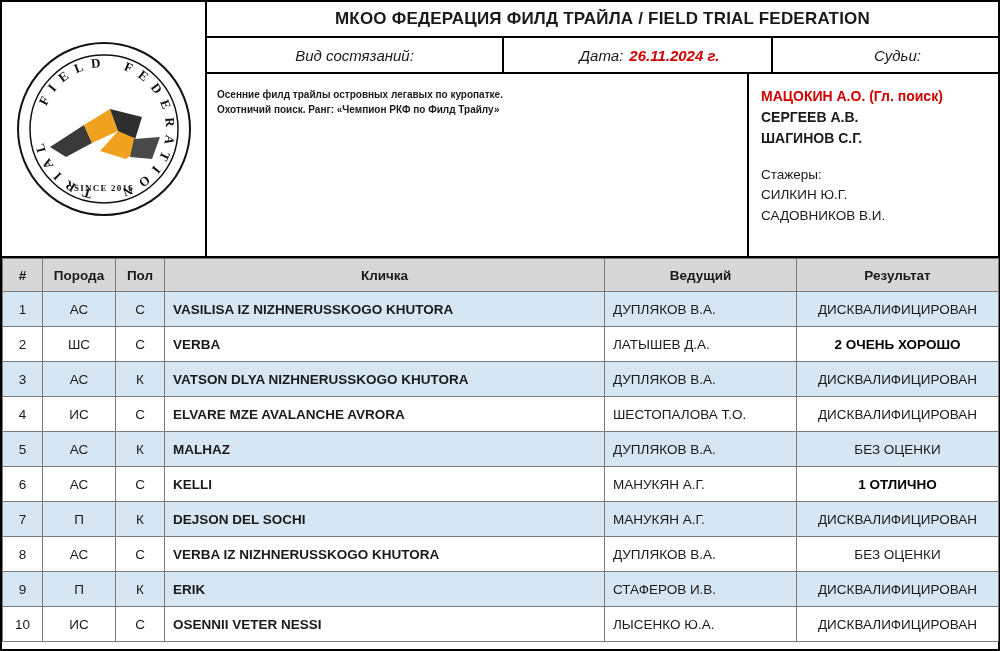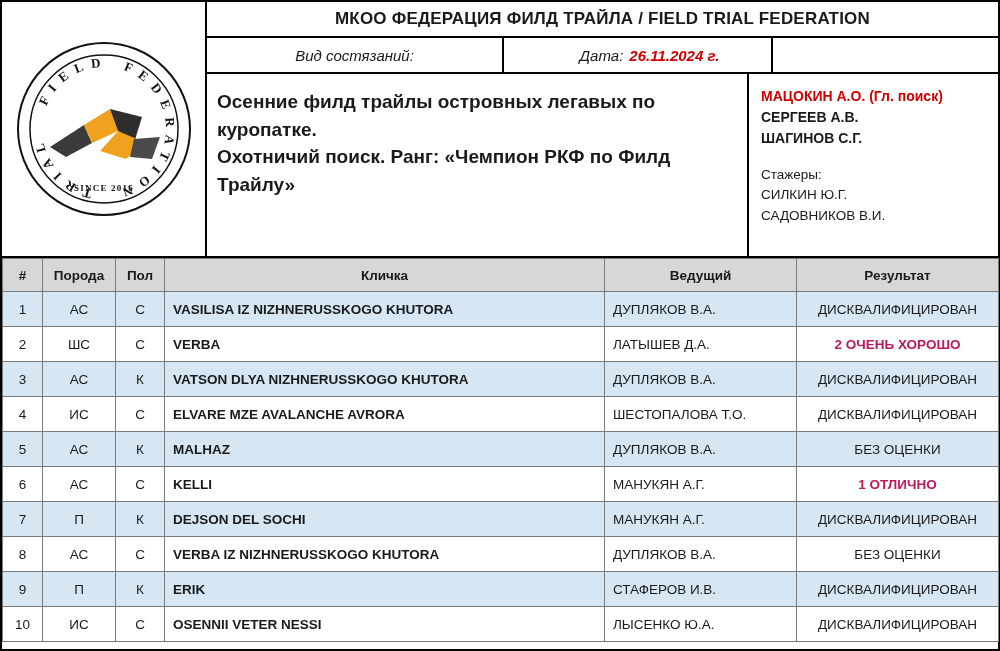--- a/index.html
+++ b/index.html
@@ -97,21 +97,21 @@
     display: flex;
     box-sizing: border-box;
   }
   .info-cell {
     width: 542px;
     border-right: 2px solid #000;
     box-sizing: border-box;
     padding: 14px 12px 10px 10px;
   }
   .info-line {
-    font-size: 19px;
+    font-size: 10px;
     font-weight: bold;
     line-height: 1.45;
   }
   .info-region {
     margin-top: 16px;
     font-size: 12.5px;
     font-weight: normal;
     color: #222;
   }
   .judges-cell {
@@ -172,21 +172,21 @@
 
   td.num, td.breed, td.sex { text-align: center; }
   td.name {
     font-weight: bold;
     text-align: left;
     padding-left: 10px;
   }
   td.handler { text-align: left; padding-left: 10px; }
   td.result { text-align: center; }
   td.result.highlight {
-    color: #be185d;
+    color: #000000;
     font-weight: bold;
   }
 </style>
 </head>
 <body>
 
 <div class="page">
 
   <div class="header">
 
@@ -223,20 +223,21 @@
       <div class="title-row">
         <div class="title-text">МКОО ФЕДЕРАЦИЯ ФИЛД ТРАЙЛА / FIELD TRIAL FEDERATION</div>
       </div>
 
       <div class="subhead-row">
         <div class="subhead-cell sh-kind">Вид состязаний:</div>
         <div class="subhead-cell sh-date">
           <span>Дата:</span>
           <span class="date-value">26.11.2024 г.</span>
         </div>
+        <div class="subhead-cell sh-judges">Судьи:</div>
       </div>
 
       <div class="body-row">
         <div class="info-cell">
           <div class="info-line">Осенние филд трайлы островных легавых по куропатке.</div>
           <div class="info-line">Охотничий поиск. Ранг: «Чемпион РКФ по Филд Трайлу»</div>
         </div>
         <div class="judges-cell">
           <div class="judge-main">МАЦОКИН А.О. (Гл. поиск)</div>
           <div class="judge">СЕРГЕЕВ А.В.</div>

